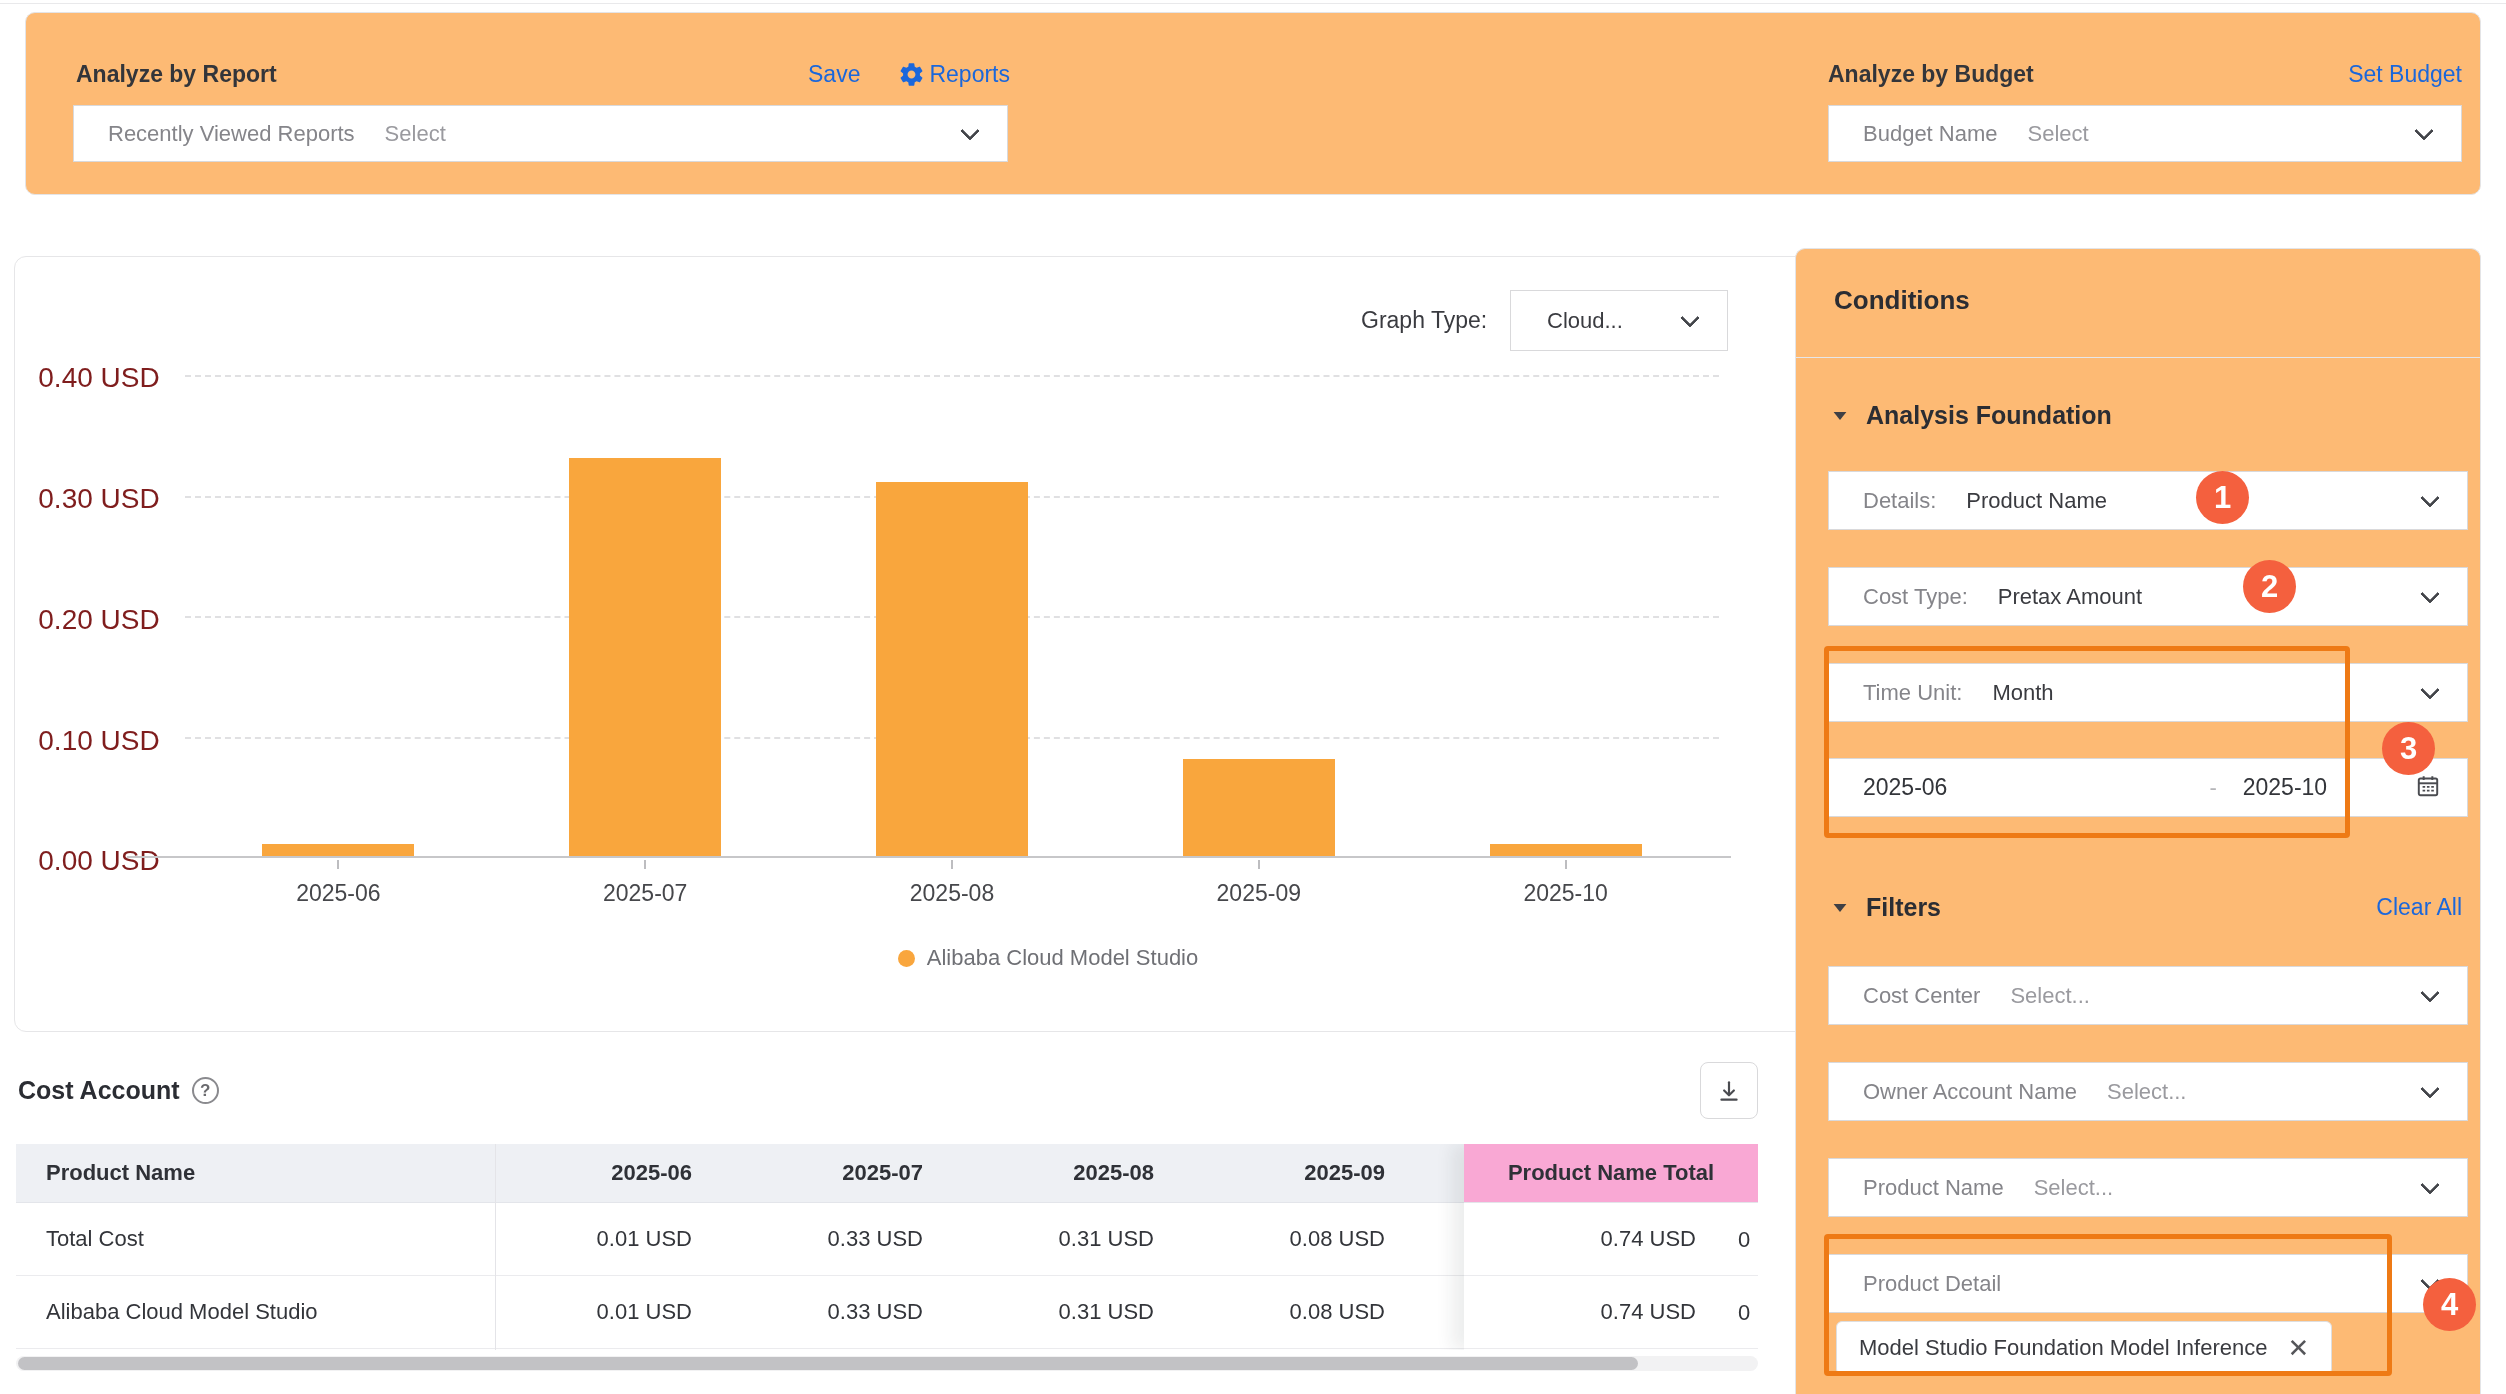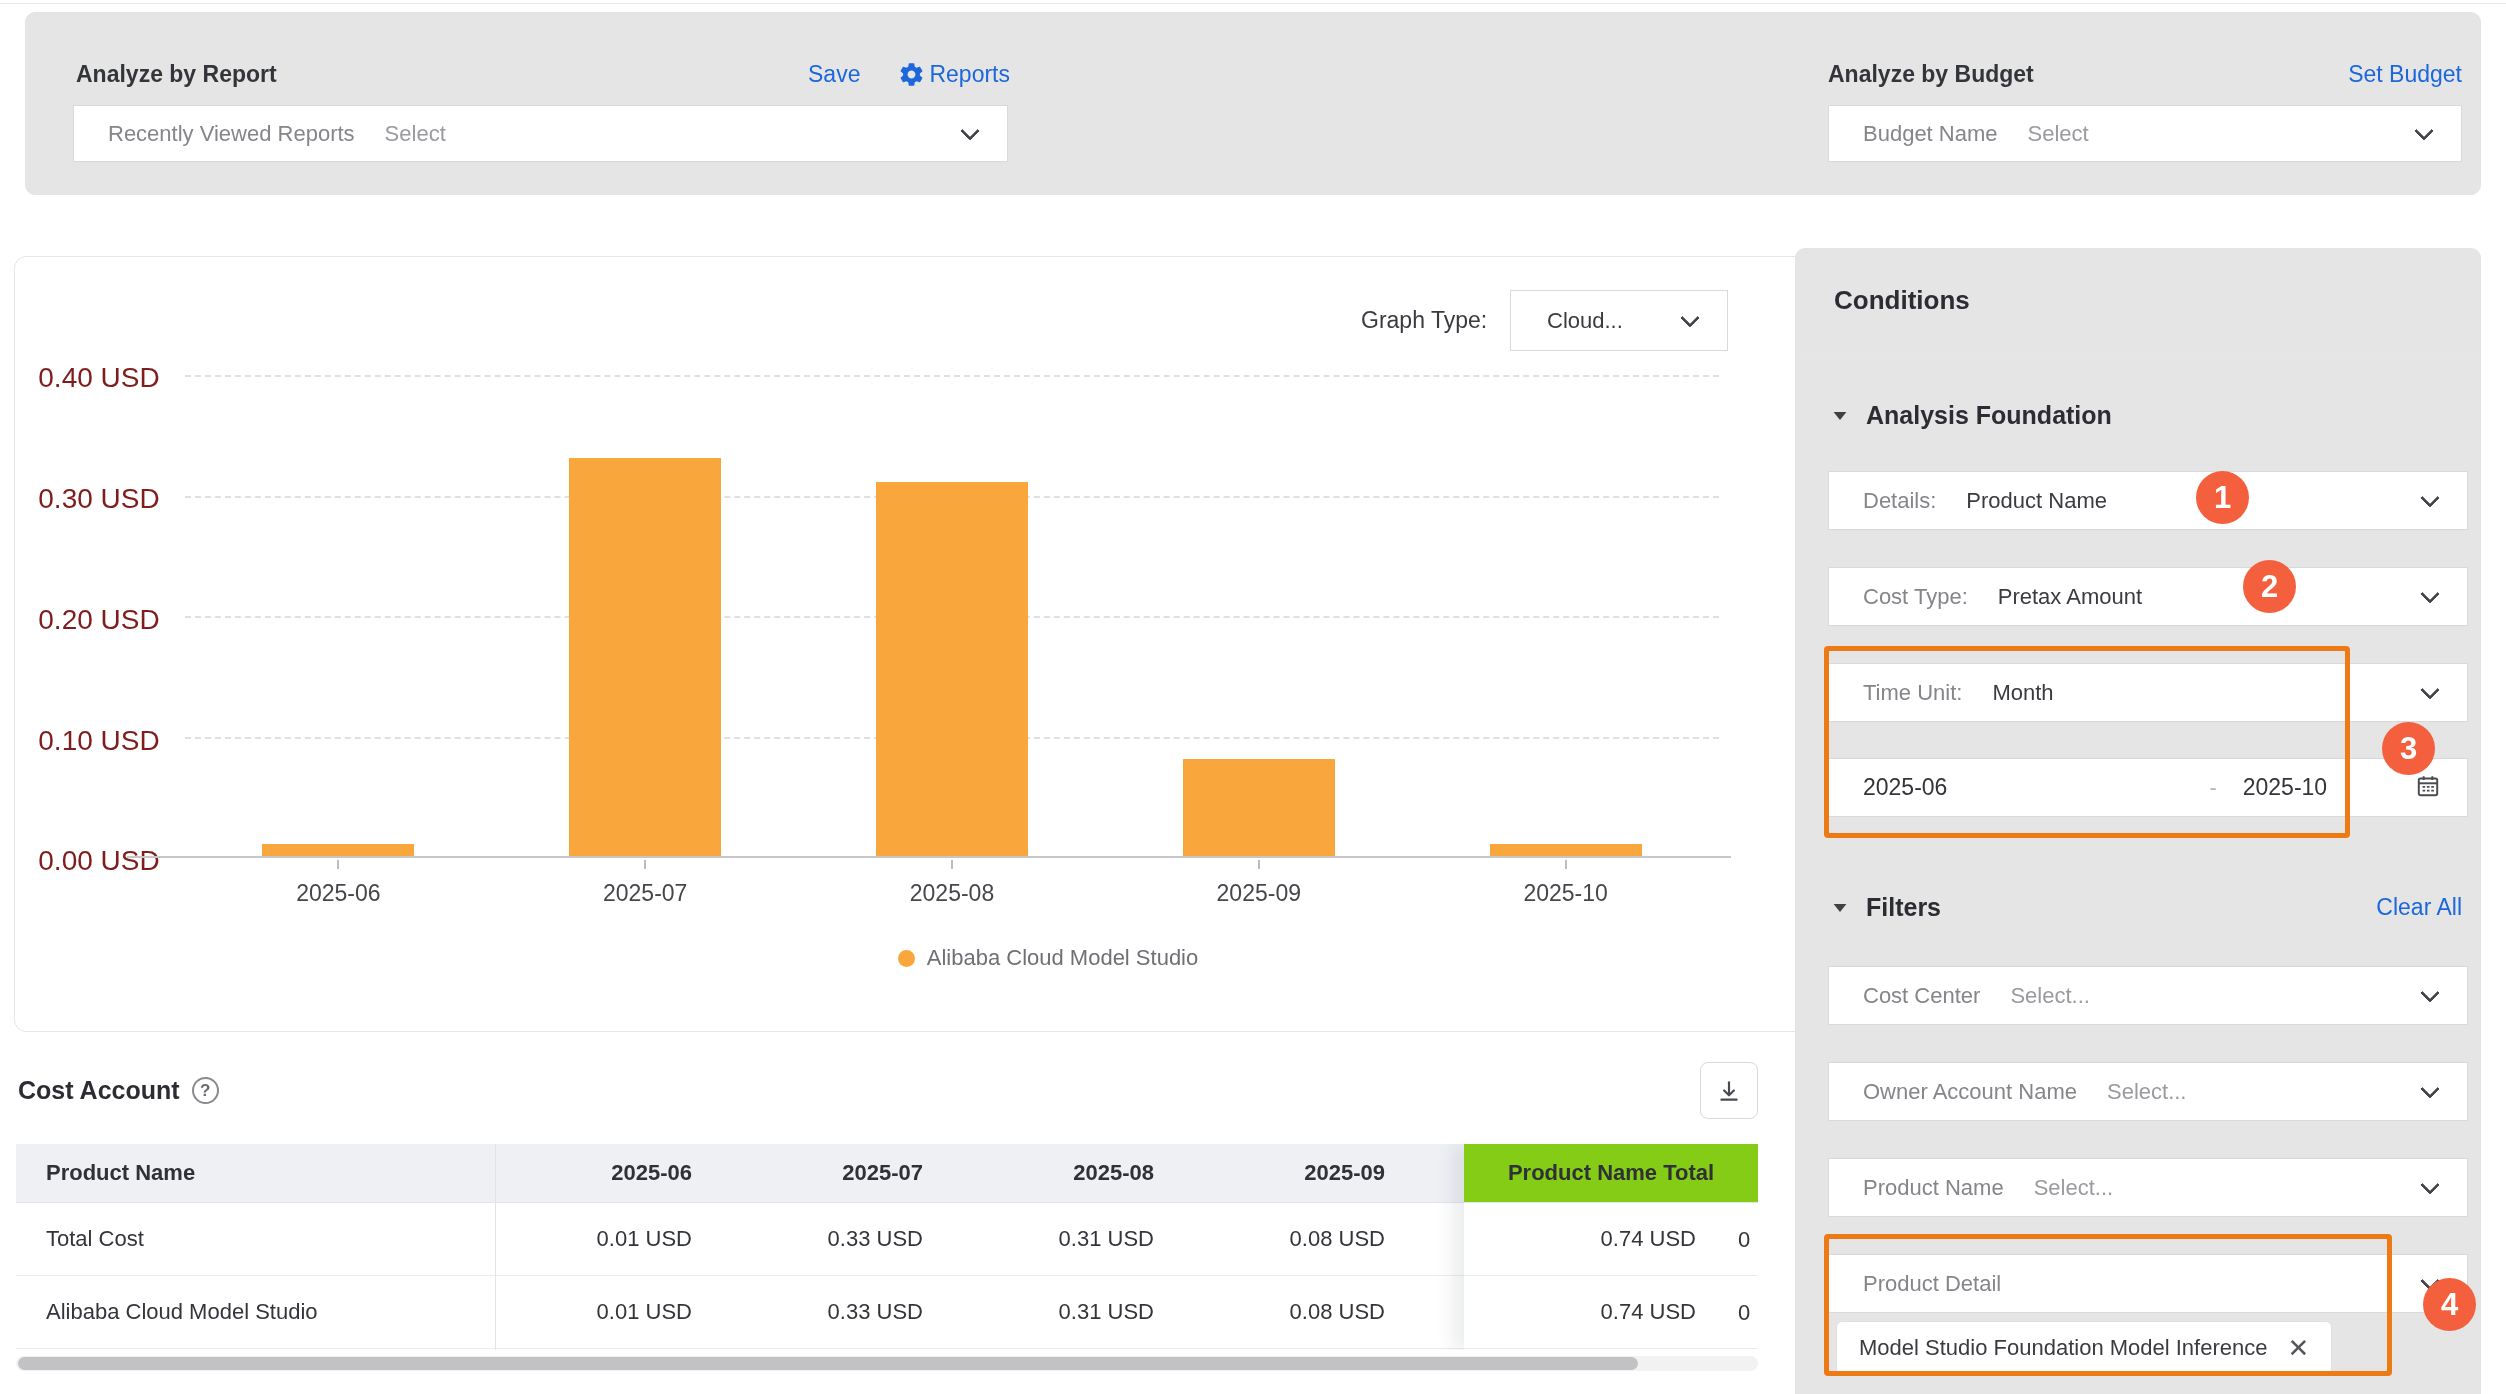--- a/index.html
+++ b/index.html
@@ -7,21 +7,21 @@
   body {
     position: relative;
     background: #ffffff;
     font-family: "Liberation Sans", sans-serif;
     color: #2e3036;
     overflow: hidden;
   }
   .top-rule { position:absolute; left:0; top:3px; width:2506px; height:1px; background:#e9e9eb; }
 
   
-  .panel { background:#e5e5e5; border:1px solid #e4e4e6; border-radius:10px; }
+  .panel { background:#fdba74; border:1px solid #e4e4e6; border-radius:10px; }
   .card  { background:#ffffff; border:1px solid #e6e6e8; border-radius:12px; }
   .link { color:#1b67db; font-size:23px; cursor:pointer; }
   .selectbox {
     position:absolute; background:#fff; border:1px solid #d9d9db; border-radius:0;
     display:flex; align-items:center; cursor:pointer;
   }
   .selectbox .lbl { color:#85858a; font-size:22px; margin-left:34px; white-space:nowrap; }
   .selectbox .val { color:#3a3b40; font-size:22px; margin-left:30px; white-space:nowrap; }
   .selectbox .val.placeholder { color:#9a9a9f; }
   .chev {
@@ -73,21 +73,21 @@
   .ct-row2 { position:absolute; left:0; top:132px; width:100%; height:73px; border-bottom:1px solid #ebebee; }
   .ct-header { border-bottom:1px solid #e3e5ea; }
   .vline1 { position:absolute; left:479px; top:0; width:1px; height:206px; background:#e4e4e8; }
   .cell { position:absolute; top:0; height:100%; display:flex; align-items:center; font-size:22px; color:#33353a; }
   .cell.name { left:0; width:479px; padding-left:30px; }
   .cell.num { justify-content:flex-end; padding-right:34px; width:231px; }
   .c1 { left:479px; } .c2 { left:710px; } .c3 { left:941px; } .c4 { left:1172px; }
   .ct-header .cell { font-weight:bold; color:#2f3137; }
   .pinned-col { position:absolute; left:1448px; top:0; width:294px; height:206px; background:#fff;
                 box-shadow:-12px 0 16px rgba(30,34,44,0.08); }
-  .pinned-col .ph { position:absolute; left:0; top:0; width:100%; height:59px; background:#84cc16;
+  .pinned-col .ph { position:absolute; left:0; top:0; width:100%; height:59px; background:#f9a8d4;
                     border-bottom:1px solid #e3e5ea; display:flex; align-items:center; justify-content:center;
                     font-size:22px; font-weight:bold; color:#2f3137; }
   .pinned-col .pv { position:absolute; left:0; width:100%; height:73px; display:flex; align-items:center;
                     justify-content:flex-end; padding-right:62px; font-size:22px; color:#33353a; }
   .pinned-col .pv1 { top:59px; border-bottom:1px solid #ebebee; }
   .pinned-col .pv2 { top:132px; border-bottom:1px solid #ebebee; }
   .sliver { position:absolute; left:1722px; width:30px; height:73px; display:flex; align-items:center;
             font-size:22px; color:#33353a; z-index:3; background:transparent; }
   .sliver.s1 { top:59px; } .sliver.s2 { top:132px; }
 

